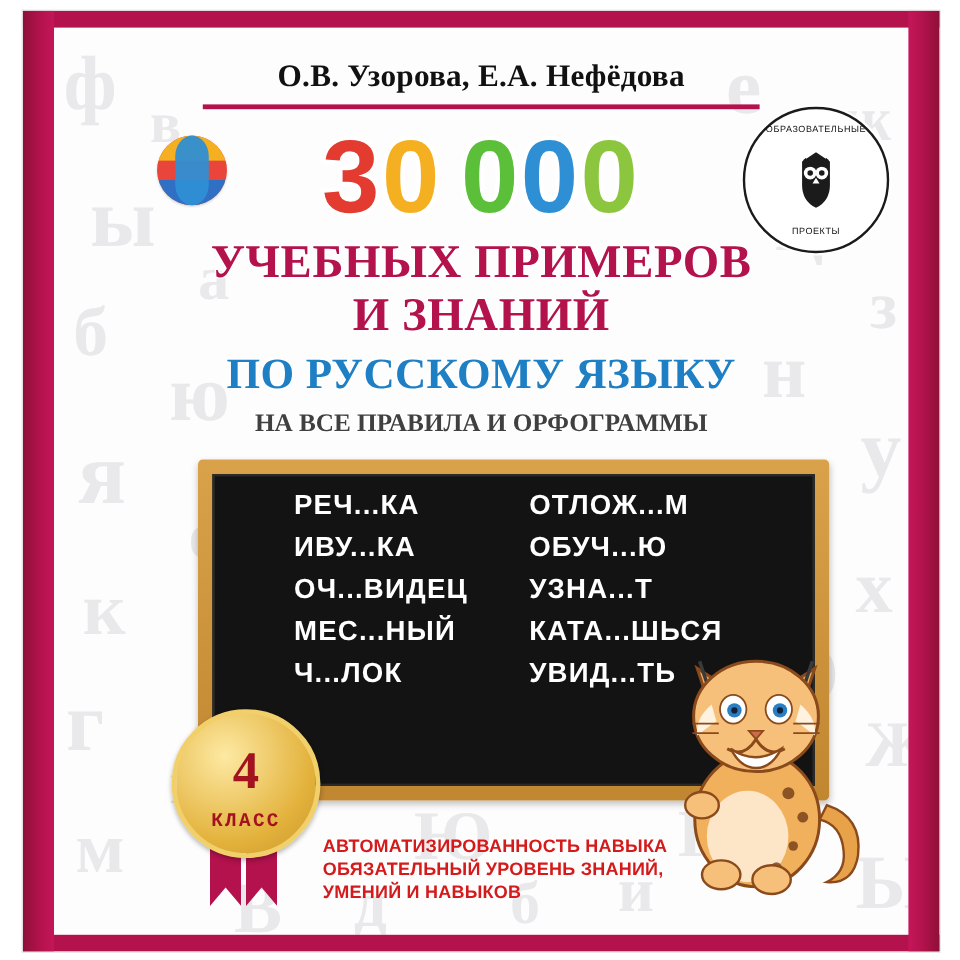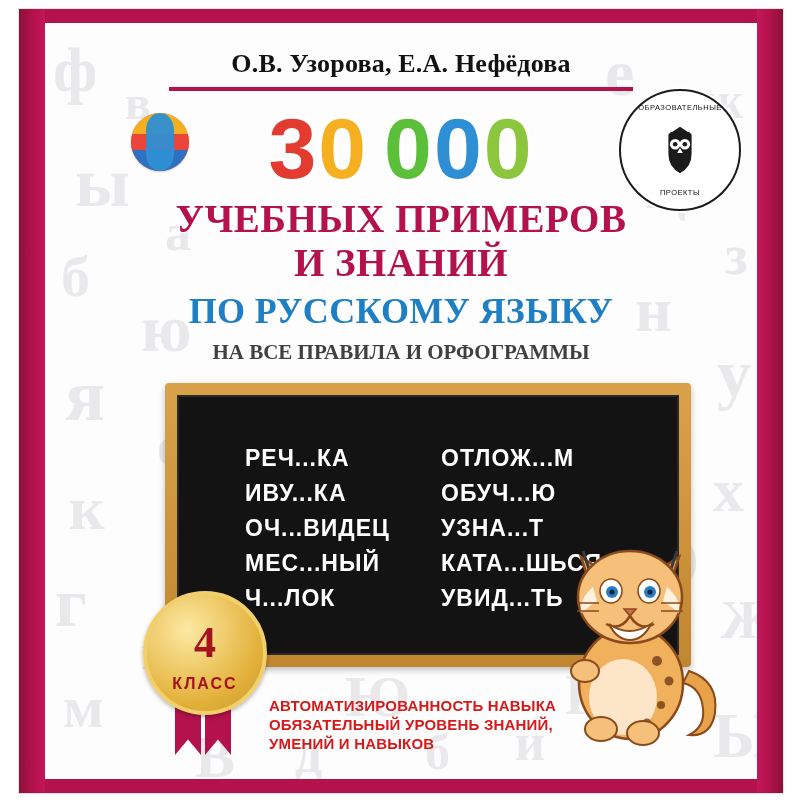--- a/index.html
+++ b/index.html
@@ -229,21 +229,21 @@
     z-index: 5;
     box-shadow: 0 3px 6px rgba(0,0,0,.25);
   }
   .board {
     width: 100%;
     height: 100%;
     background: #131313;
     border: 2px solid #2a2a2a;
     box-sizing: border-box;
     display: flex;
-    align-items: center;
+    align-items: flex-start;
     justify-content: center;
     padding-top: 6px;
   }
   .board-cols {
     display: flex;
     gap: 26px;
     color: #ffffff;
     font-family: "Liberation Sans", sans-serif;
     font-weight: bold;
     font-size: 23px;
@@ -272,21 +272,21 @@
     font-family: "Liberation Serif", serif;
     font-weight: bold;
     font-size: 44px;
     color: #a3121f;
   }
   .grade-label {
     position: absolute;
     left: 0; right: 0;
     bottom: 18px;
     text-align: center;
-    font-family: Liberation Sans, sans-serif;
+    font-family: Liberation Mono, monospace;
     font-weight: bold;
     font-size: 16px;
     color: #a3121f;
     letter-spacing: 2px;
   }
   .ribbon-l, .ribbon-r {
     position: absolute;
     width: 26px;
     height: 70px;
     background: #b3124c;

